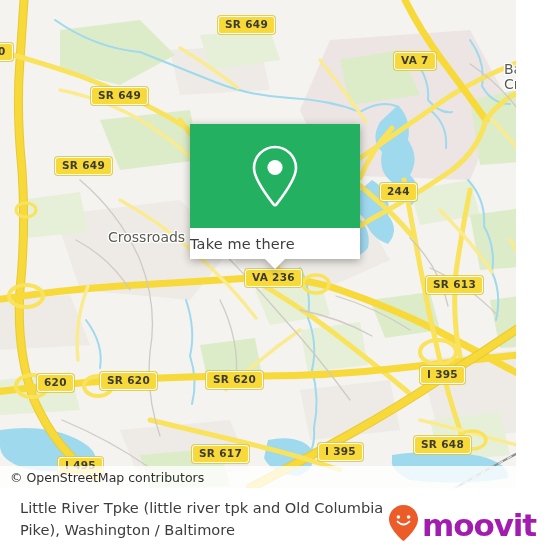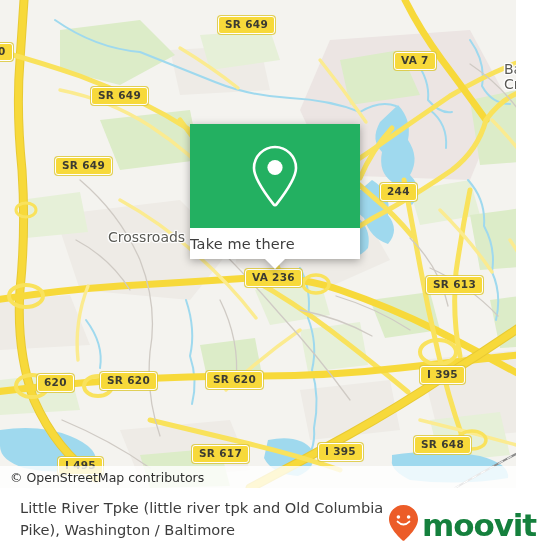--- a/index.html
+++ b/index.html
@@ -105,21 +105,21 @@
     line-height:22px;
     padding-left:20px;
     width:390px;
     font-family:"DejaVu Sans","Liberation Sans",sans-serif;
   }
   #brand{
     position:absolute;right:14px;top:50%;margin-top:-15px;
     display:flex;align-items:center;gap:3px;
   }
   #brand-word{
-    color:#15803d;font-size:31px;font-weight:bold;letter-spacing:-1.1px;
+    color:#a21caf;font-size:31px;font-weight:bold;letter-spacing:-1.1px;
     line-height:31px;
     font-family:"DejaVu Sans","Liberation Sans",sans-serif;
   }
 </style>
 </head>
 <body>
 
 <div id="app">
 
   <div id="map">

